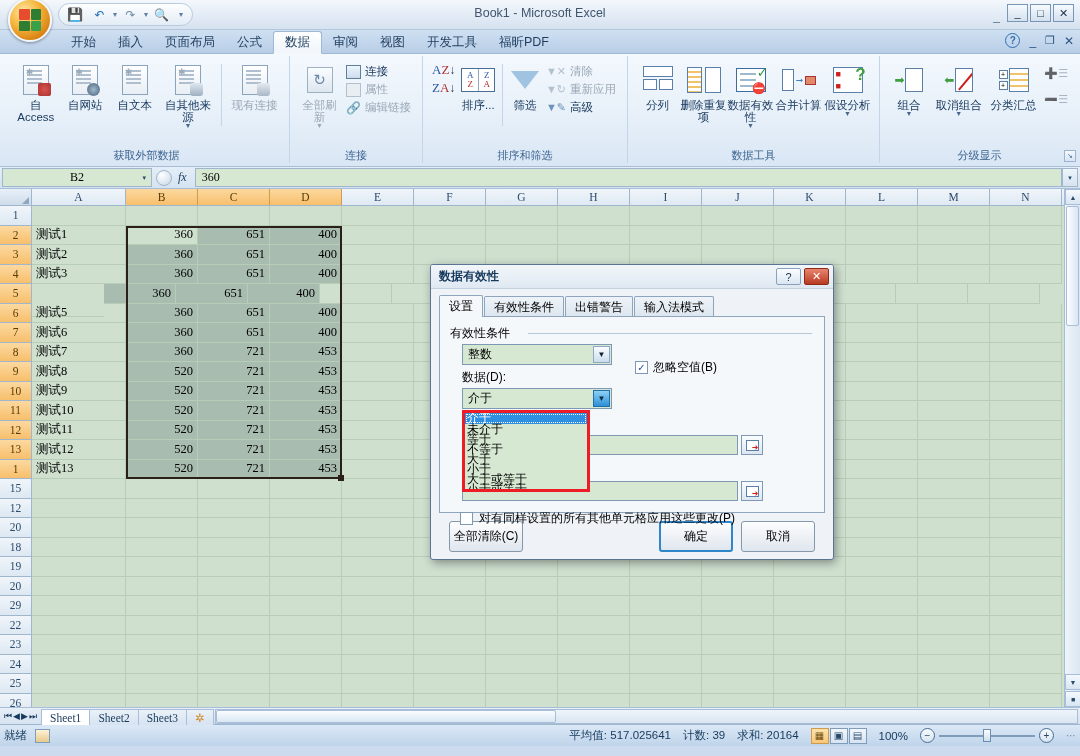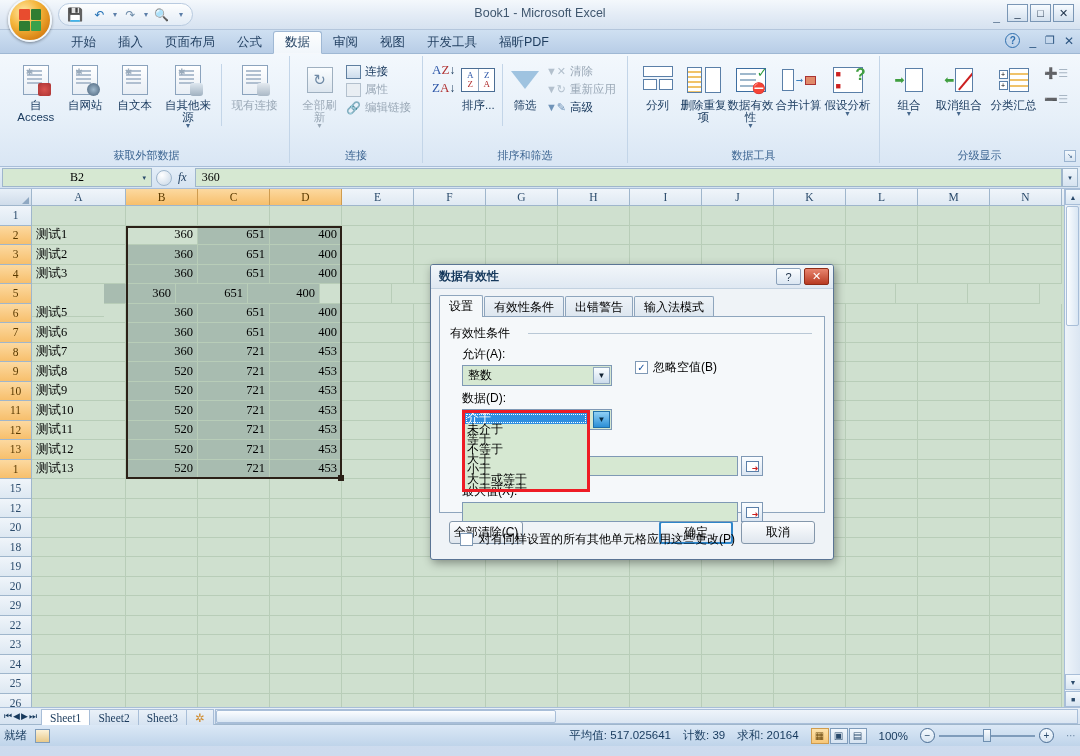--- a/index.html
+++ b/index.html
@@ -220,21 +220,21 @@
       display:flex; align-items:center; justify-content:center; font-size:10px; color:#16509c; }
   .field-row { margin-left:12px; margin-top:7px; }
   .field-lbl { font-size:12px; margin-bottom:2px; }
   .field-in { display:flex; align-items:center; gap:3px; }
   .txtin { width:276px; height:20px; background:#d6e8d2; border:1px solid #7f99b5; }
   .refbtn { width:22px; height:20px; border:1px solid #7f99b5;
       background:linear-gradient(to bottom,#fafdff,#dbe6f2);
       display:flex; align-items:center; justify-content:center; }
   .apply-row { display:flex; align-items:center; gap:6px; margin:9px 0 0 10px; font-size:12px; }
   .dlg-foot { display:flex; align-items:center; padding:8px 10px 0; }
-  .dbtn { min-width:74px; height:23px; border:1px solid #8497ab; border-radius:3px;
+  .dbtn { min-width:74px; height:31px; border:1px solid #8497ab; border-radius:3px;
       background:linear-gradient(to bottom,#fcfdfe,#dfe6ee);
       font-size:12px; display:flex; align-items:center; justify-content:center; }
   .dbtn.primary { border:2px solid #2f86c9; }
   .dlg-foot .spacer { flex:1; }
   .dlg-foot .dbtn + .dbtn { margin-left:8px; }
 
   
   .ddlist { position:absolute; left:22px; top:93px; width:128px; height:82px;
       background:#d6e8d2; border:3px solid #ee1c25; z-index:5; overflow:hidden; }
   .ddopt { height:10px; font-size:12px; line-height:10px; padding-left:2px;
@@ -1077,21 +1077,20 @@
         <div class="dtab active">设置</div>
         <div class="dtab">有效性条件</div>
         <div class="dtab">出错警告</div>
         <div class="dtab">输入法模式</div>
       </div>
       <div class="dpanel">
         <div class="fs-legend">
           <span>有效性条件</span>
         </div>
 
-        <div class="lbl">允许(A):</div>
         <div class="combo">
           <span>整数</span>
           <span class="combo-arrow">▼</span>
         </div>
 
         <div class="chk-row">
           <span class="chk">✓</span>
           <span>忽略空值(B)</span>
         </div>
 

